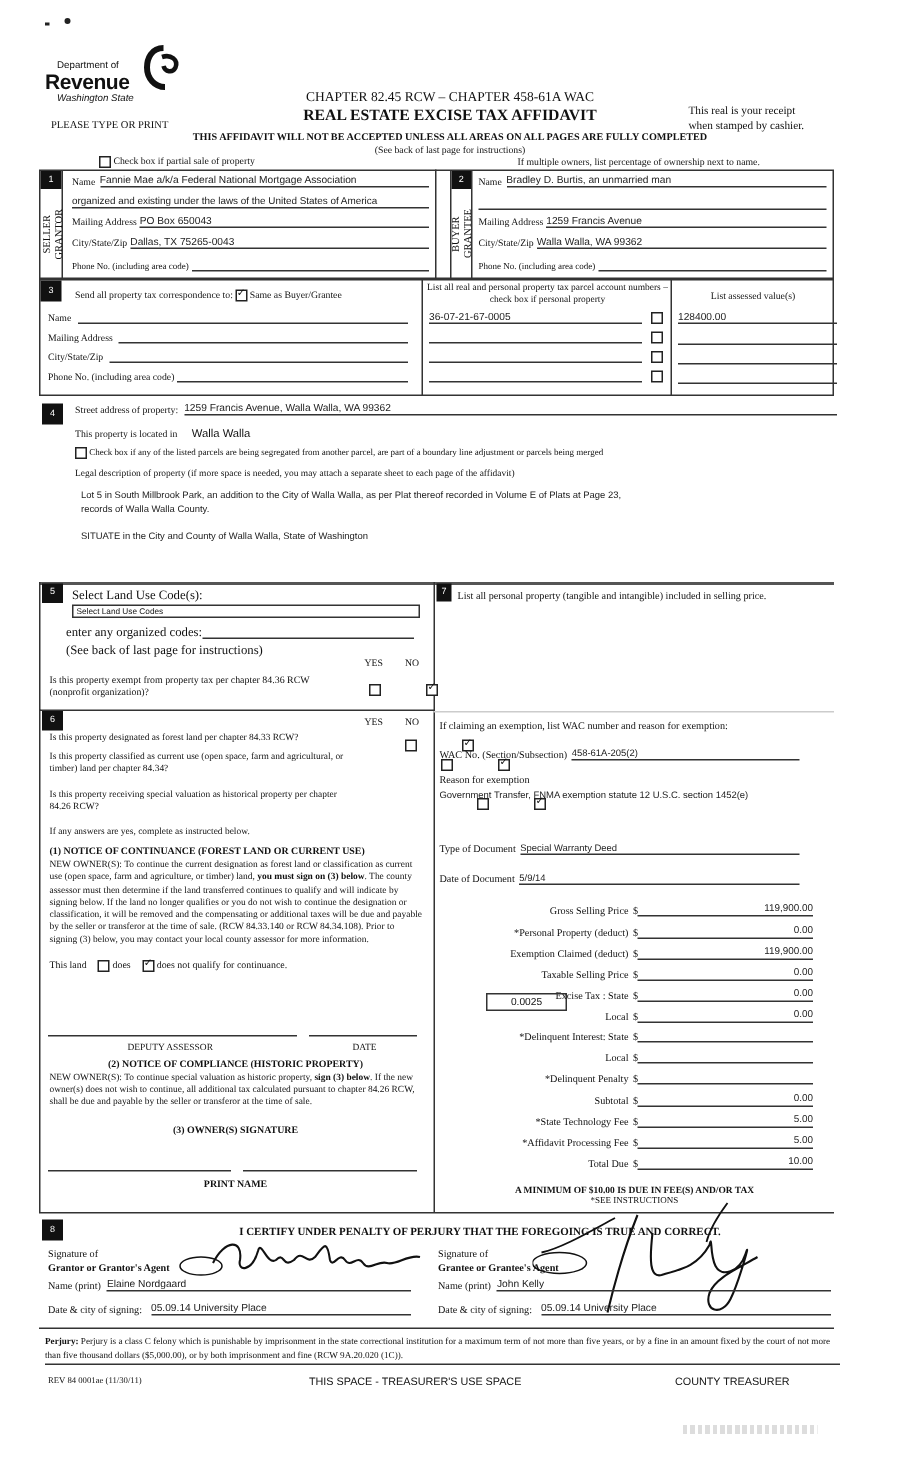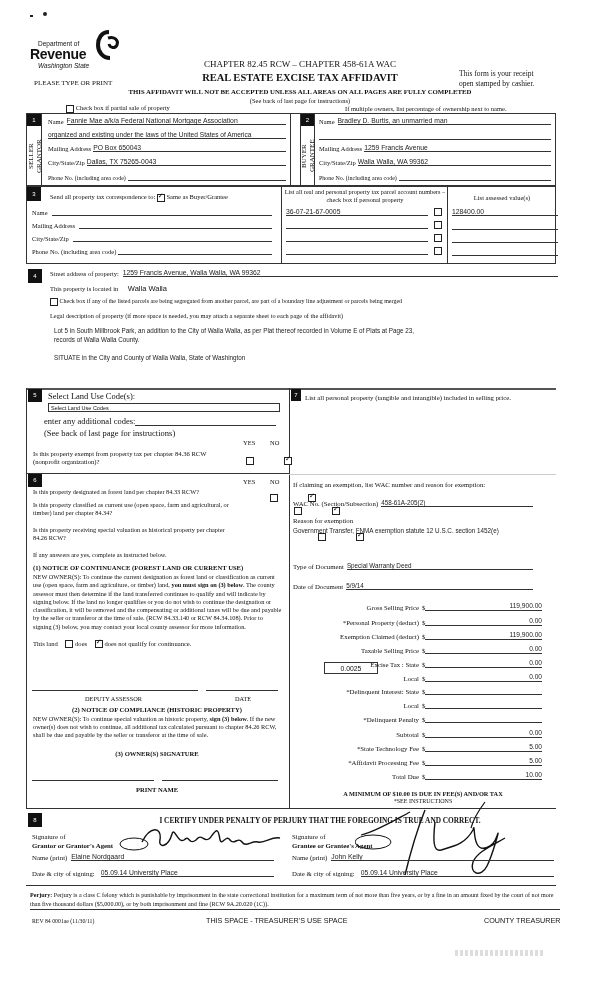--- a/index.html
+++ b/index.html
@@ -35,22 +35,22 @@
   <div class="abs sans" style="left:8px;top:50px;font-size:6.5px;font-style:italic;">Washington State</div>
   <svg class="abs" style="left:66px;top:18px;" width="26" height="30" viewBox="0 0 26 30">
     <path d="M13 2 C5 2 2 9 2 15 C2 22 7 28 14 28" stroke="#111" stroke-width="4" fill="none"></path>
     <path d="M12 8 C18 6 23 10 21 15 C19 19 14 18 13 14" stroke="#111" stroke-width="3" fill="none"></path>
   </svg>
 </div>
 
 <div class="abs serif bold center" style="left:150px;top:72px;width:300px;font-size:10.5px;">REAL ESTATE EXCISE TAX AFFIDAVIT</div>
 <div class="abs serif center" style="left:150px;top:59px;width:300px;font-size:9px;">CHAPTER 82.45 RCW – CHAPTER 458-61A WAC</div>
 <div class="abs serif" style="left:34px;top:79px;font-size:7px;">PLEASE TYPE OR PRINT</div>
-<div class="abs serif" style="left:459px;top:69px;font-size:7.5px;">This form is your receipt</div>
-<div class="abs serif" style="left:459px;top:79px;font-size:7.5px;">open stamped by cashier.</div>
+<div class="abs serif" style="left:459px;top:69px;font-size:7.5px;">This real is your receipt</div>
+<div class="abs serif" style="left:459px;top:79px;font-size:7.5px;">when stamped by cashier.</div>
 <div class="abs serif bold center" style="left:50px;top:88px;width:500px;font-size:6.8px;">THIS AFFIDAVIT WILL NOT BE ACCEPTED UNLESS ALL AREAS ON ALL PAGES ARE FULLY COMPLETED</div>
 <div class="abs serif center" style="left:150px;top:97px;width:300px;font-size:6.5px;">(See back of last page for instructions)</div>
 
 <div class="abs serif tiny" style="left:66px;top:104px;">
   <span class="cb"></span>
   <span>Check box if partial sale of property</span>
 </div>
 <div class="abs serif tiny" style="left:345px;top:105px;">If multiple owners, list percentage of ownership next to name.</div>
 
 
@@ -186,21 +186,21 @@
 
 <div class="abs" style="left:26px;top:388px;width:530px;height:420px;border-top:2px solid #555;"></div>
 <div class="abs" style="left:26px;top:388px;width:1px;height:86px;background:#333;"></div>
 <div class="abs" style="left:289px;top:388px;width:1px;height:420px;background:#333;"></div>
 
 
 <div class="secnum" style="left:28px;top:389px;width:14px;height:13px;line-height:13px;">5</div>
 <div class="abs serif" style="left:48px;top:391px;font-size:8.5px;text-align:center;">Select Land Use Code(s):</div>
 <div class="abs box sans" style="left:48px;top:403px;width:232px;height:9px;font-size:5.5px;padding-left:2px;line-height:8px;">Select Land Use Codes</div>
 <div class="row" style="left:44px;top:416px;width:232px;">
-  <span class="serif med">enter any additional codes:</span>
+  <span class="serif med">enter any organized codes:</span>
   <span class="uline" style="flex:1;height:9px;"></span>
 </div>
 <div class="abs serif med" style="left:44px;top:428px;">(See back of last page for instructions)</div>
 <div class="abs serif" style="left:243px;top:439px;font-size:6.5px;">YES</div>
 <div class="abs serif" style="left:270px;top:439px;font-size:6.5px;">NO</div>
 <div class="abs serif" style="left:33px;top:450px;width:200px;font-size:6.6px;line-height:8px;">Is this property exempt from property tax per chapter 84.36 RCW (nonprofit organization)?</div>
 <span class="abs cb" style="left:246px;top:451px;"></span>
 <span class="abs cb checked" style="left:272px;top:451px;"></span>
 
 
@@ -388,17 +388,17 @@
   <span class="serif" style="font-size:6.8px;margin-right:6px;">Date &amp; city of signing:</span>
   <span class="fill uline" style="flex:1;font-size:6.8px;">05.09.14 University Place</span>
 </div>
 
 
 <div class="abs serif" style="left:30px;top:891px;width:530px;font-size:6.1px;line-height:8.5px;border-bottom:1px solid #333;padding-bottom:1px;">
   <span class="bold">Perjury:</span><span> Perjury is a class C felony which is punishable by imprisonment in the state correctional institution for a maximum term of not more than five years, or by a fine in an amount fixed by the court of not more than five thousand dollars ($5,000.00), or by both imprisonment and fine (RCW 9A.20.020 (1C)).</span>
 </div>
 <div class="abs serif" style="left:32px;top:918px;font-size:5.8px;">REV 84 0001ae (11/30/11)</div>
 <div class="abs sans" style="left:206px;top:916px;font-size:7.2px;">THIS SPACE - TREASURER'S USE SPACE</div>
-<div class="abs sans" style="left:450px;top:916px;font-size:7.2px;margin-left:34px;">COUNTY TREASURER</div>
+<div class="abs sans" style="left:450px;top:916px;font-size:7.2px;">COUNTY TREASURER</div>
 <div class="abs" style="left:455px;top:950px;width:90px;height:6px;background:repeating-linear-gradient(90deg,#ddd 0 3px,#fff 3px 5px);"></div>
 
 
 
 
 </body></html>

